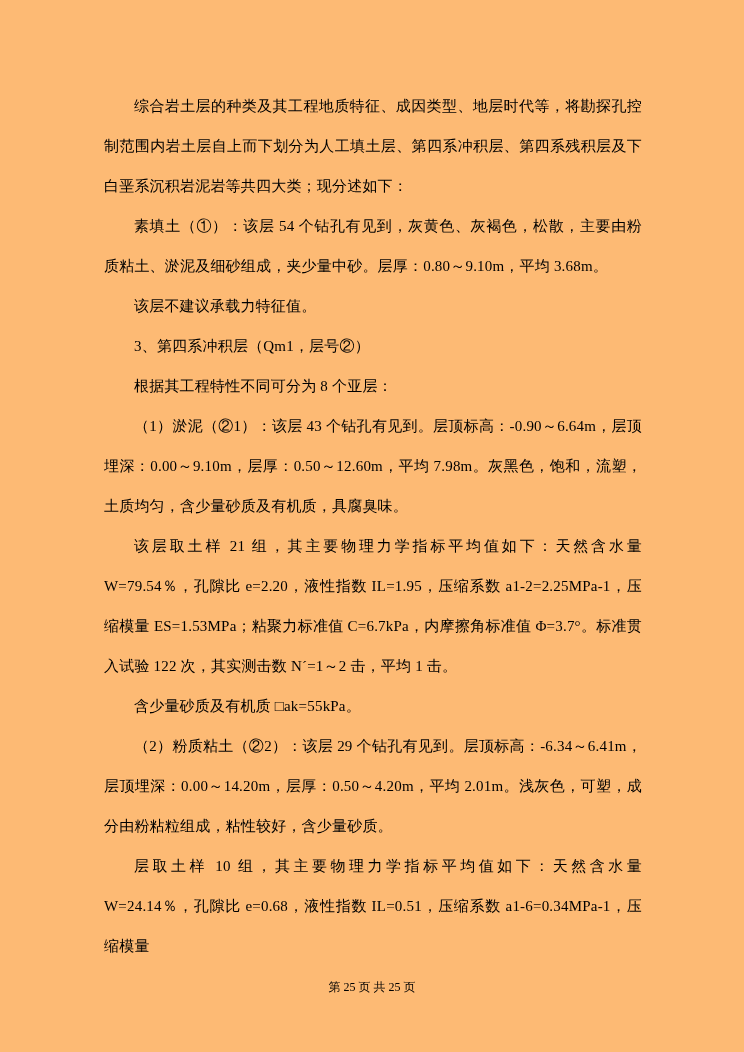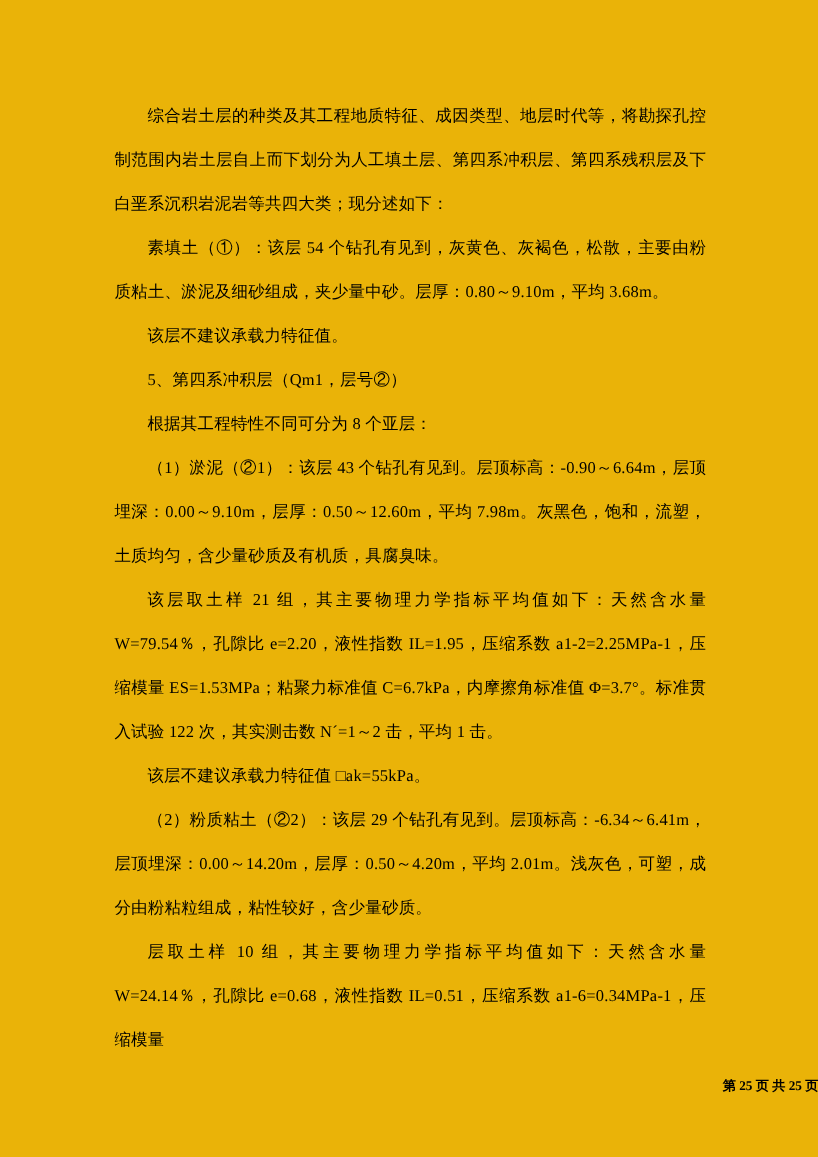--- a/index.html
+++ b/index.html
@@ -10,21 +10,21 @@
   body {
     width: 744px;
     height: 1052px;
     font-family: "Liberation Serif", "DejaVu Serif", serif;
     color: #000000;
   }
   .page {
     position: relative;
     width: 744px;
     height: 1052px;
-    background: #eab308;
+    background: #fdba74;
     overflow: hidden;
     box-sizing: border-box;
   }
   .content {
     position: absolute;
     top: 86px;
     left: 104px;
     right: 102px;
   }
   .content p {
@@ -36,37 +36,36 @@
     text-justify: inter-ideograph;
     text-indent: 2em;
     letter-spacing: 0.2px;
     word-break: break-word;
   }
   .footer {
     position: absolute;
     left: 0;
     right: 0;
     bottom: 58px;
-    text-align: right;
+    text-align: center;
     font-size: 12px;
     line-height: 14px;
     color: #000000;
-    font-weight: bold;
   }
 </style>
 </head>
 <body>
 
 <div class="page">
   <div class="content">
     <p>综合岩土层的种类及其工程地质特征、成因类型、地层时代等，将勘探孔控制范围内岩土层自上而下划分为人工填土层、第四系冲积层、第四系残积层及下白垩系沉积岩泥岩等共四大类；现分述如下：</p>
     <p>素填土（①）：该层 54 个钻孔有见到，灰黄色、灰褐色，松散，主要由粉质粘土、淤泥及细砂组成，夹少量中砂。层厚：0.80～9.10m，平均 3.68m。</p>
     <p>该层不建议承载力特征值。</p>
-    <p>5、第四系冲积层（Qm1，层号②）</p>
+    <p>3、第四系冲积层（Qm1，层号②）</p>
     <p>根据其工程特性不同可分为 8 个亚层：</p>
     <p>（1）淤泥（②1）：该层 43 个钻孔有见到。层顶标高：-0.90～6.64m，层顶埋深：0.00～9.10m，层厚：0.50～12.60m，平均 7.98m。灰黑色，饱和，流塑，土质均匀，含少量砂质及有机质，具腐臭味。</p>
     <p>该层取土样 21 组，其主要物理力学指标平均值如下：天然含水量 W=79.54％，孔隙比 e=2.20，液性指数 IL=1.95，压缩系数 a1-2=2.25MPa-1，压缩模量 ES=1.53MPa；粘聚力标准值 C=6.7kPa，内摩擦角标准值 Φ=3.7°。标准贯入试验 122 次，其实测击数 N´=1～2 击，平均 1 击。</p>
-    <p>该层不建议承载力特征值 □ak=55kPa。</p>
+    <p>含少量砂质及有机质 □ak=55kPa。</p>
     <p>（2）粉质粘土（②2）：该层 29 个钻孔有见到。层顶标高：-6.34～6.41m，层顶埋深：0.00～14.20m，层厚：0.50～4.20m，平均 2.01m。浅灰色，可塑，成分由粉粘粒组成，粘性较好，含少量砂质。</p>
     <p>层取土样 10 组，其主要物理力学指标平均值如下：天然含水量 W=24.14％，孔隙比 e=0.68，液性指数 IL=0.51，压缩系数 a1-6=0.34MPa-1，压缩模量</p>
   </div>
   <div class="footer">第 25 页 共 25 页</div>
 </div>
 
 </body></html>

